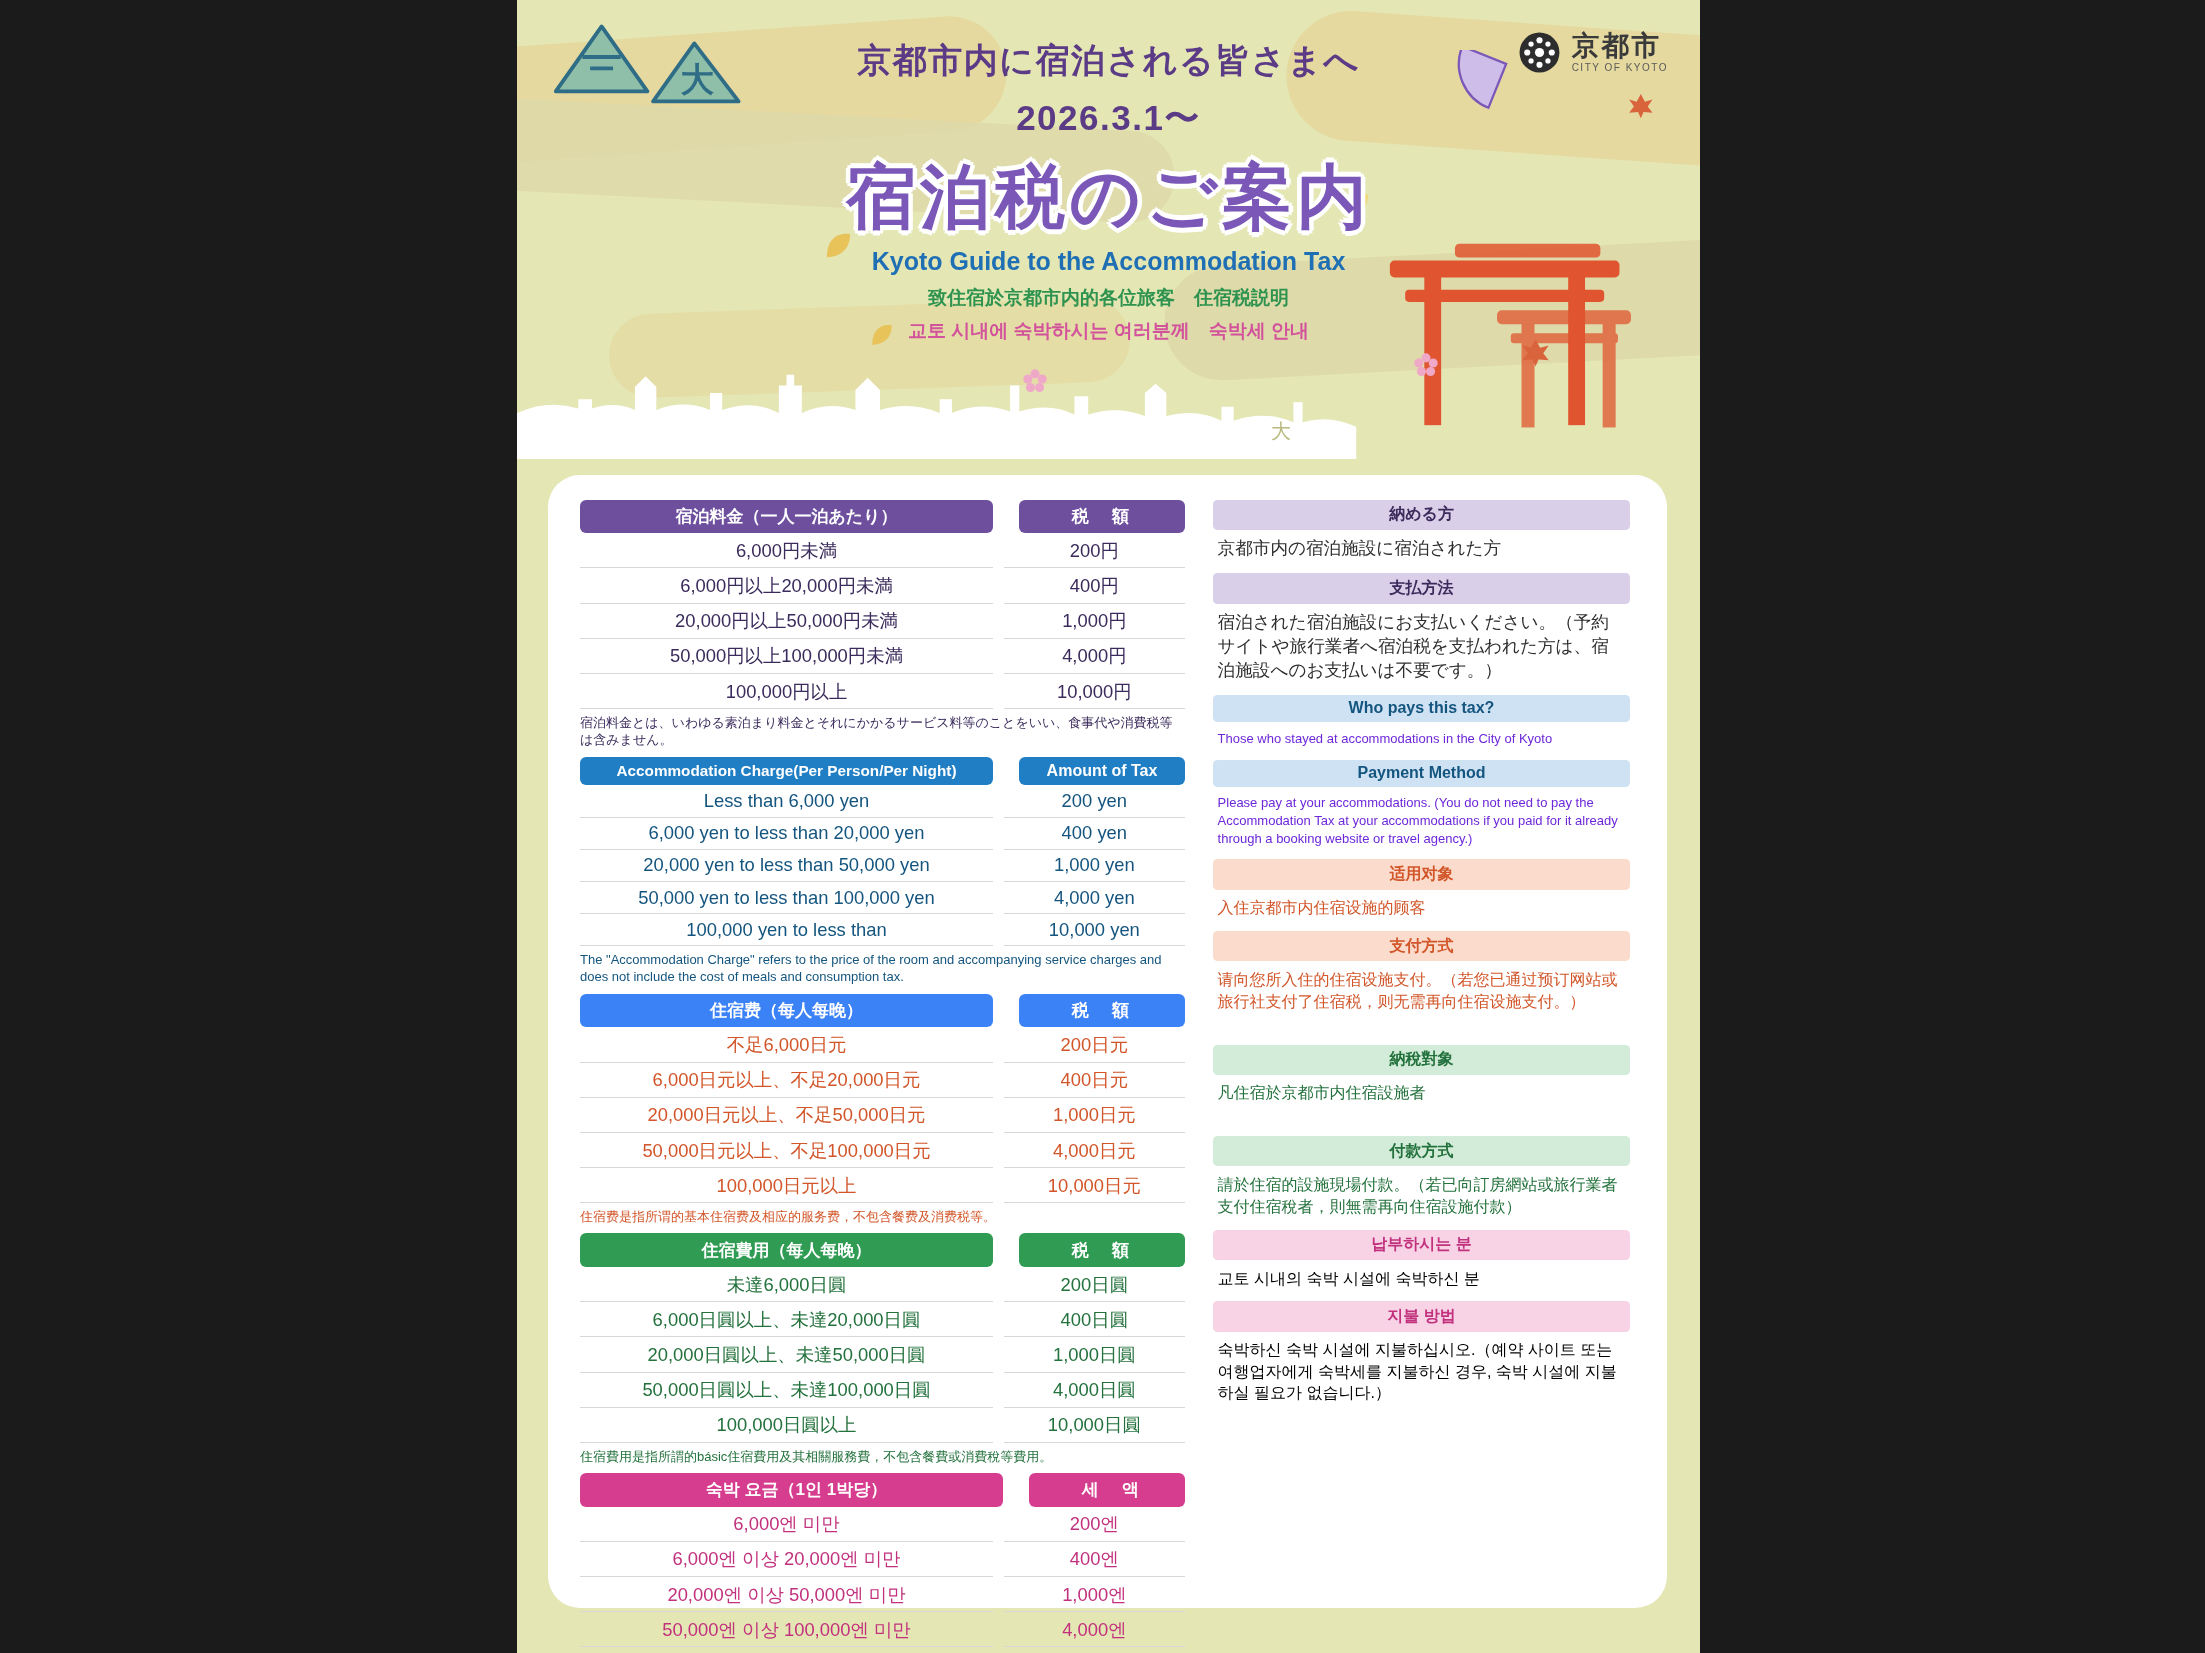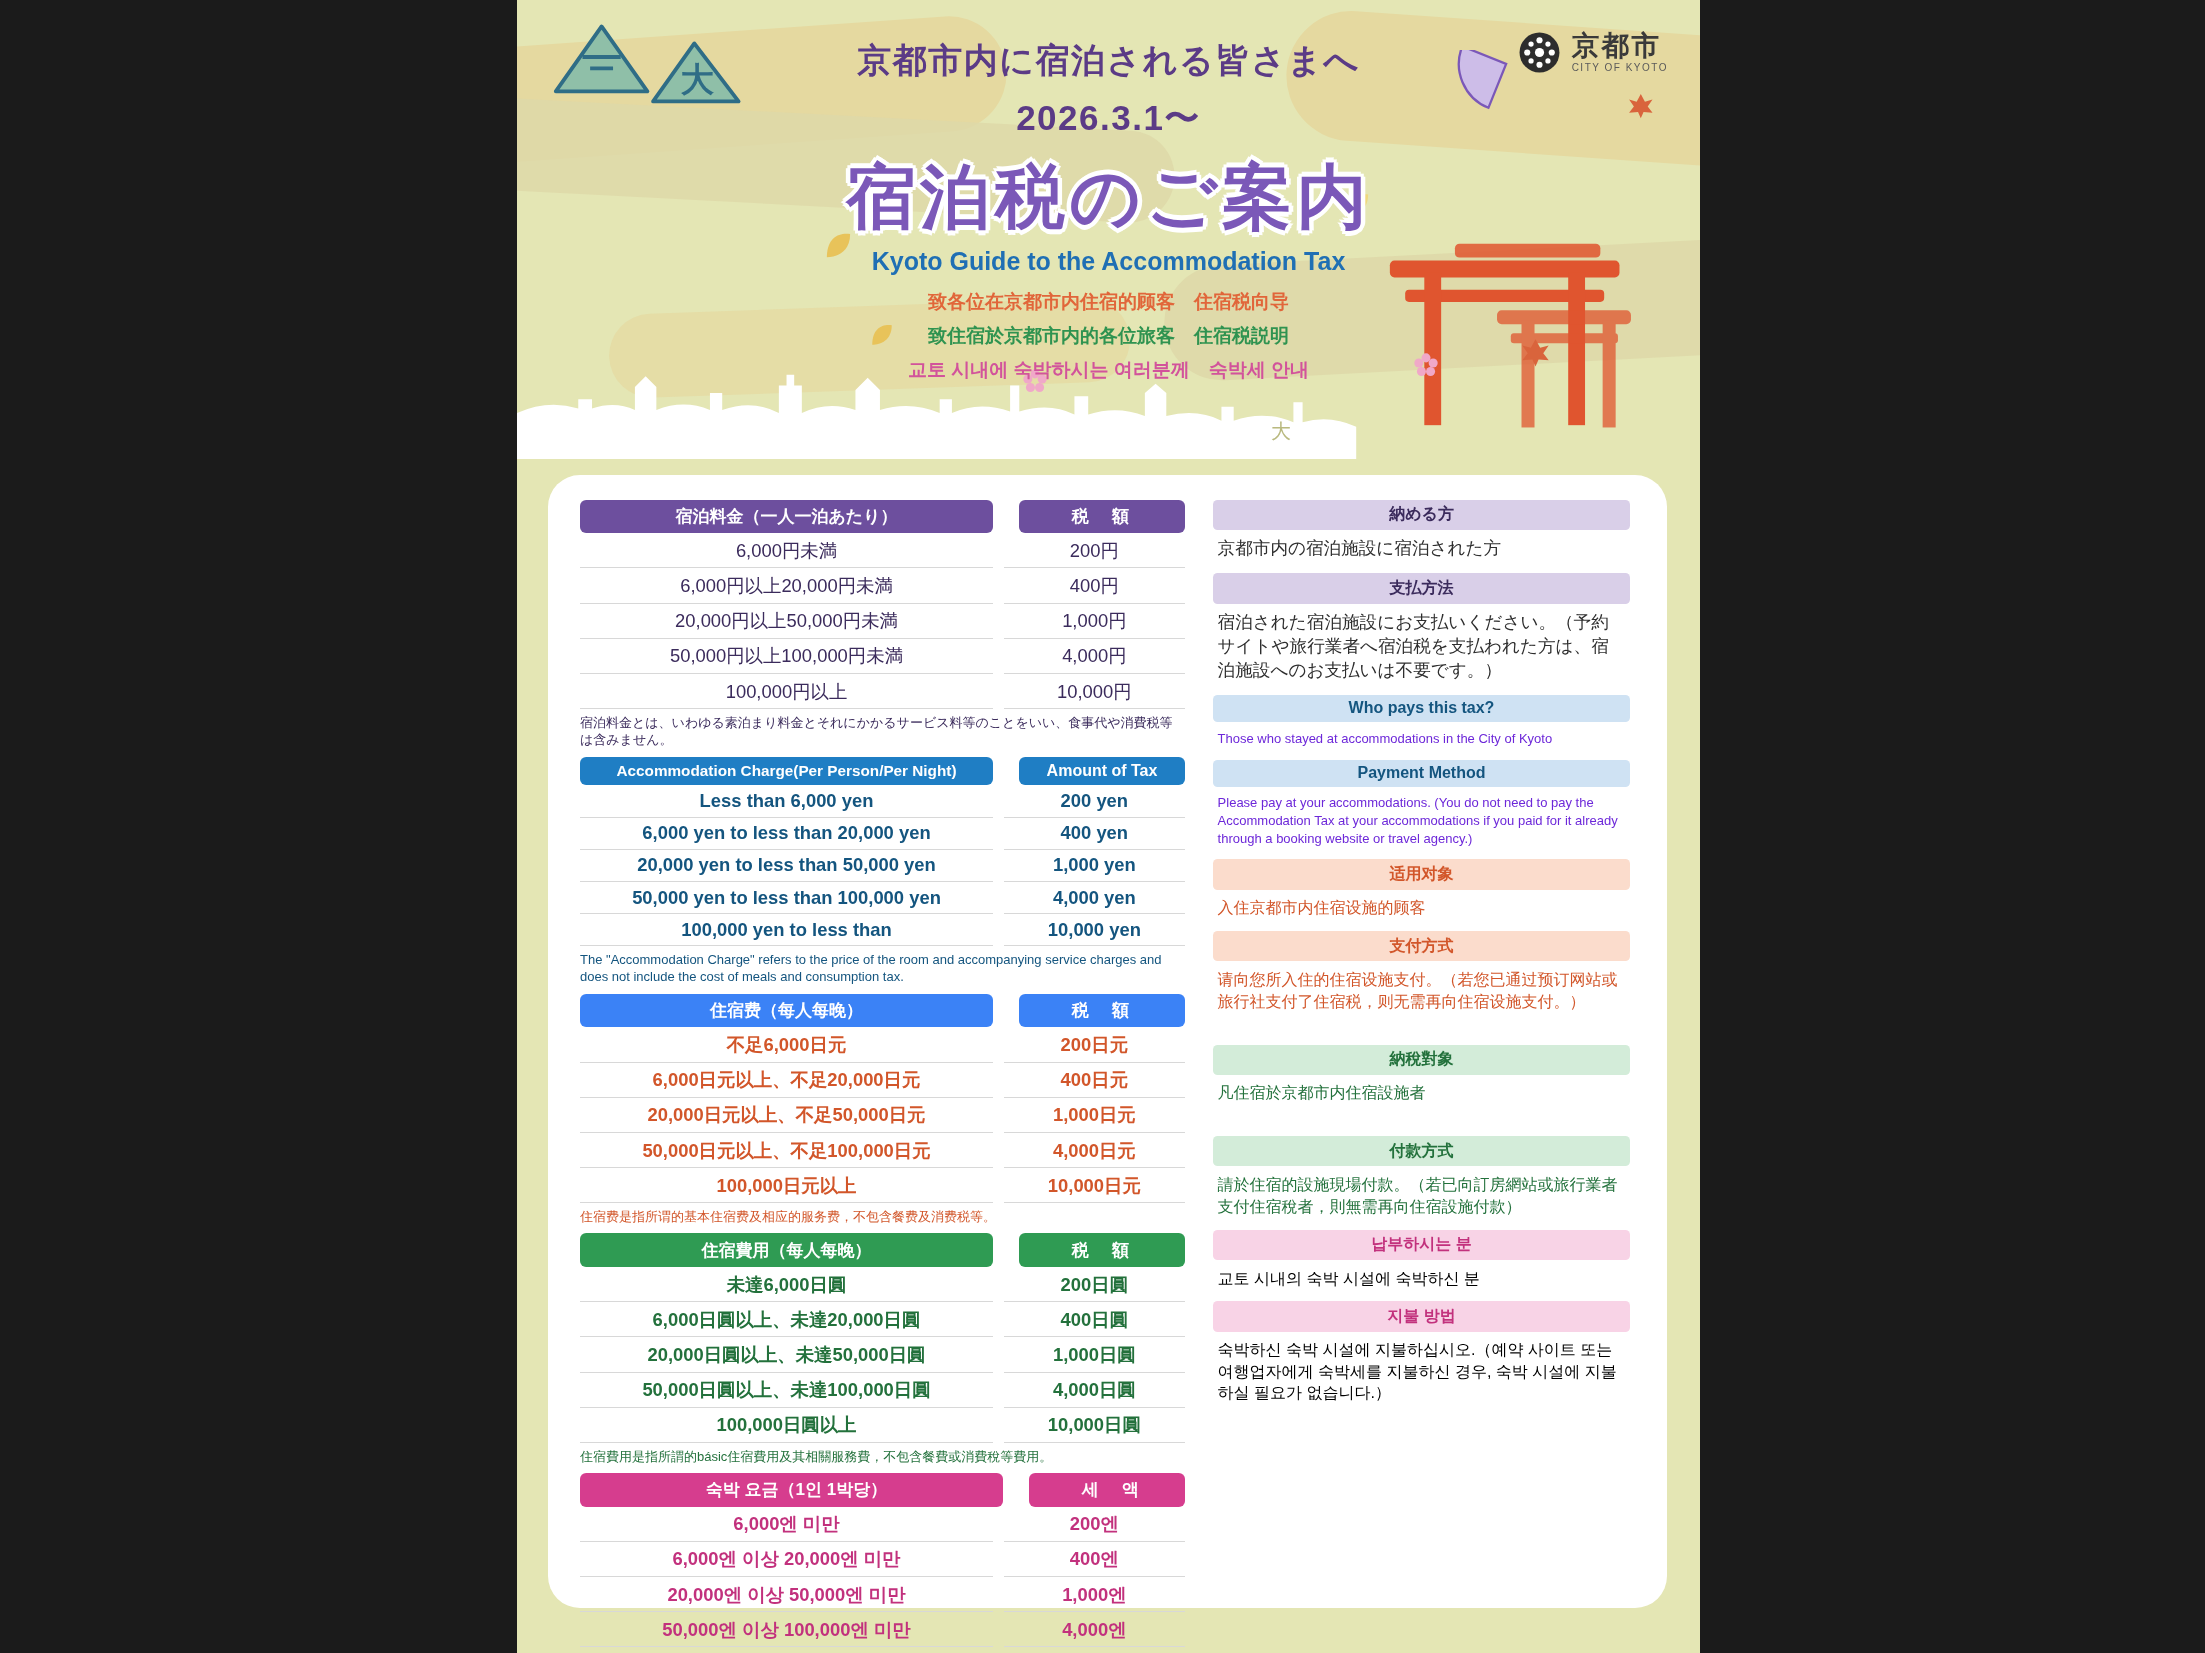--- a/index.html
+++ b/index.html
@@ -52,21 +52,21 @@
   
   .tblock{margin-bottom:7.7px;}
   .thead{display:flex;gap:26px;}
   .thead .c1{flex:0 0 413px;border-radius:6.1px;color:#fff;font-weight:bold;text-align:center;padding:5.4px 0;font-size:17px;}
   .thead .c2{flex:1;border-radius:6.1px;color:#fff;font-weight:bold;text-align:center;padding:5.4px 0;font-size:17px;letter-spacing:3.1px;}
   .trow{display:flex;gap:10.7px;}
   .trow .c1{flex:0 0 413px;text-align:center;padding:4.6px 0;font-size:18.4px;border-bottom:0.8px solid #d8d8d8;}
   .trow .c2{flex:1;text-align:center;padding:4.6px 0;font-size:18.4px;border-bottom:0.8px solid #d8d8d8;}
   .trow:last-child .c1,.trow:last-child .c2{border-bottom:none;}
   .tnote{font-size:13px;line-height:1.35;margin-top:4.6px;}
-  .small{font-size:15.3px;font-weight:bold;}
+  .small{font-size:15.3px;}
 
   
   .t-purple .thead .c1,.t-purple .thead .c2{background:#6d4f9e;}
   .t-purple .trow .c1,.t-purple .trow .c2{color:#3b2b5c;}
   .t-purple .tnote{color:#3b2b5c;}
 
   .t-blue .thead .c1,.t-blue .thead .c2{background:#1f7ec4;}
   .t-blue .trow .c1,.t-blue .trow .c2{color:#14557f;}
   .t-blue .tnote{color:#14557f;}
 
@@ -194,21 +194,20 @@
         <path fill="#ffffff" d="M0 120 V60 q40 -18 80 -6 v-12 h18 v12 q30 -10 56 2 v-30 l14 -14 l14 14 v30 q36 -14 70 0 v-22 h16 v22 q40 -14 74 4 v-36 h10 v-14 h10 v14 h10 v36 q34 -16 70 -4 v-26 l16 -16 l16 16 v26 q40 -12 78 4 v-18 h16 v18 q36 -16 76 -2 v-34 h12 v34 q40 -12 72 4 v-24 h18 v24 q38 -12 74 2 v-30 l14 -12 l14 12 v30 q40 -10 72 6 v-18 h16 v18 q40 -14 78 2 v-26 h12 v26 q36 -10 70 6 V120 Z"></path>
       </svg>
       <div style="position:absolute;left:754px;bottom:13.8px;font-size:20px;color:#b9b97f;">大</div>
     </div>
 
     <div class="hdr">
       <div class="h-line1">京都市内に宿泊される皆さまへ</div>
       <div class="h-line2">2026.3.1〜</div>
       <div class="h-big">宿泊税のご案内</div>
       <div class="h-en" style="margin-top:0">Kyoto Guide to the Accommodation Tax</div>
-      <div class="h-cn">致各位在京都市内住宿的顾客　住宿税向导</div>
       <div class="h-tw">致住宿於京都市内的各位旅客　住宿税説明</div>
       <div class="h-kr">교토 시내에 숙박하시는 여러분께　숙박세 안내</div>
     </div>
 
     <div class="logo">
       <svg class="logo-mark" viewBox="0 0 56 56">
         <circle cx="28" cy="28" r="26" fill="#2d2d2d"></circle>
         <g fill="#ffffff">
           <circle cx="28" cy="28" r="6"></circle>
           <circle cx="28" cy="12" r="4"></circle>

